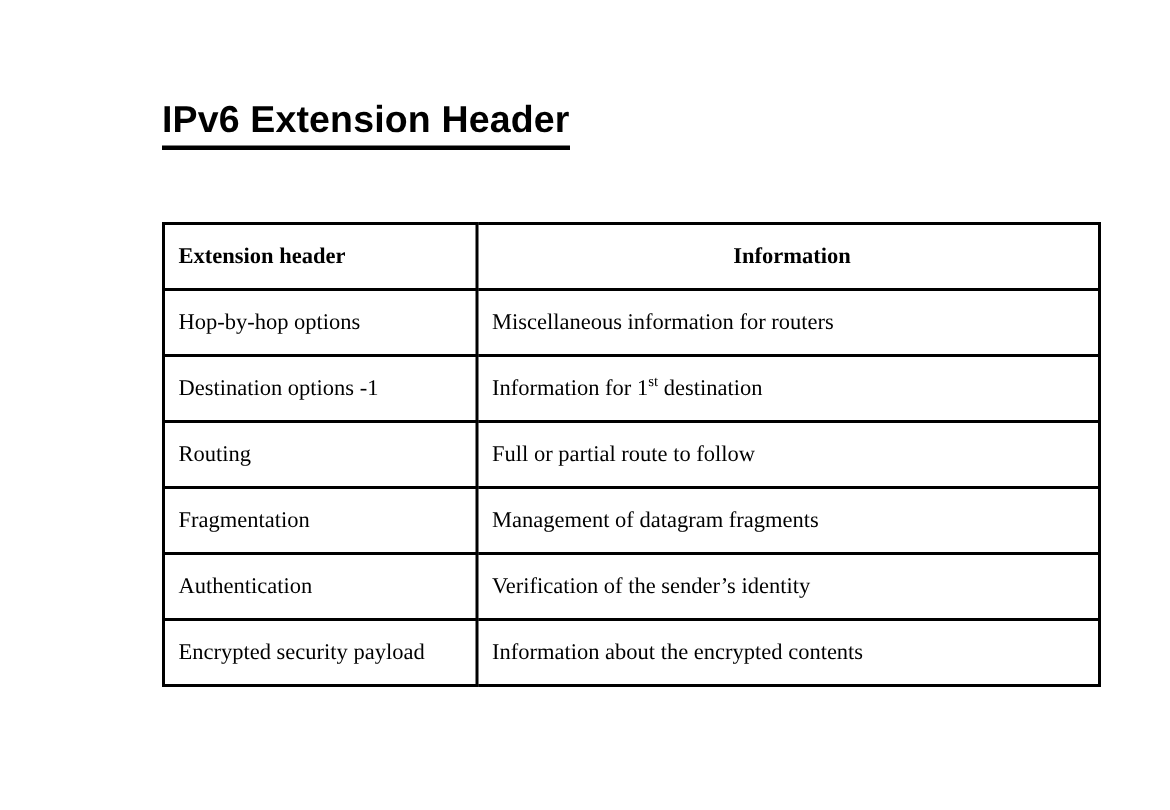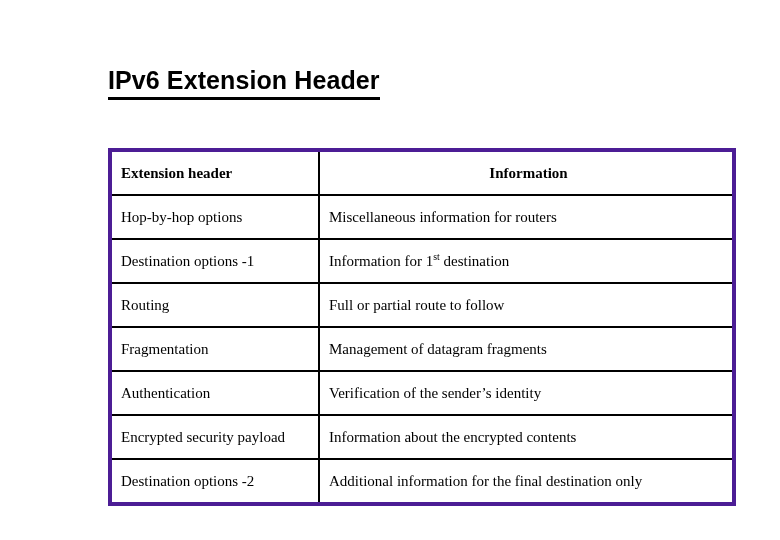--- a/index.html
+++ b/index.html
@@ -45,21 +45,21 @@
   .table-wrap {
     position: absolute;
     left: 71px;
     top: 148px;
     width: 624px;
   }
   table.ext-table {
     border-collapse: collapse;
     table-layout: fixed;
     width: 624px;
-    border: 4px solid #4c1d95;
+    border: 2px solid #4c1d95;
   }
   table.ext-table col.c1 { width: 209px; }
   table.ext-table col.c2 { width: 415px; }
 
   table.ext-table td {
     border: 2px solid #000000;
     height: 42px;
     padding: 0 4px 0 9px;
     font-size: 15px;
     line-height: 18px;
@@ -127,21 +127,17 @@
             <td class="desc-cell">Management of datagram fragments</td>
           </tr>
           <tr>
             <td>Authentication</td>
             <td class="desc-cell">Verification of the sender’s identity</td>
           </tr>
           <tr>
             <td>Encrypted security payload</td>
             <td class="desc-cell">Information about the encrypted contents</td>
           </tr>
-          <tr>
-            <td>Destination options -2</td>
-            <td class="desc-cell">Additional information for the final destination only</td>
-          </tr>
         </tbody>
     </table>
   </div>
 
 </div>
 
 </body></html>

